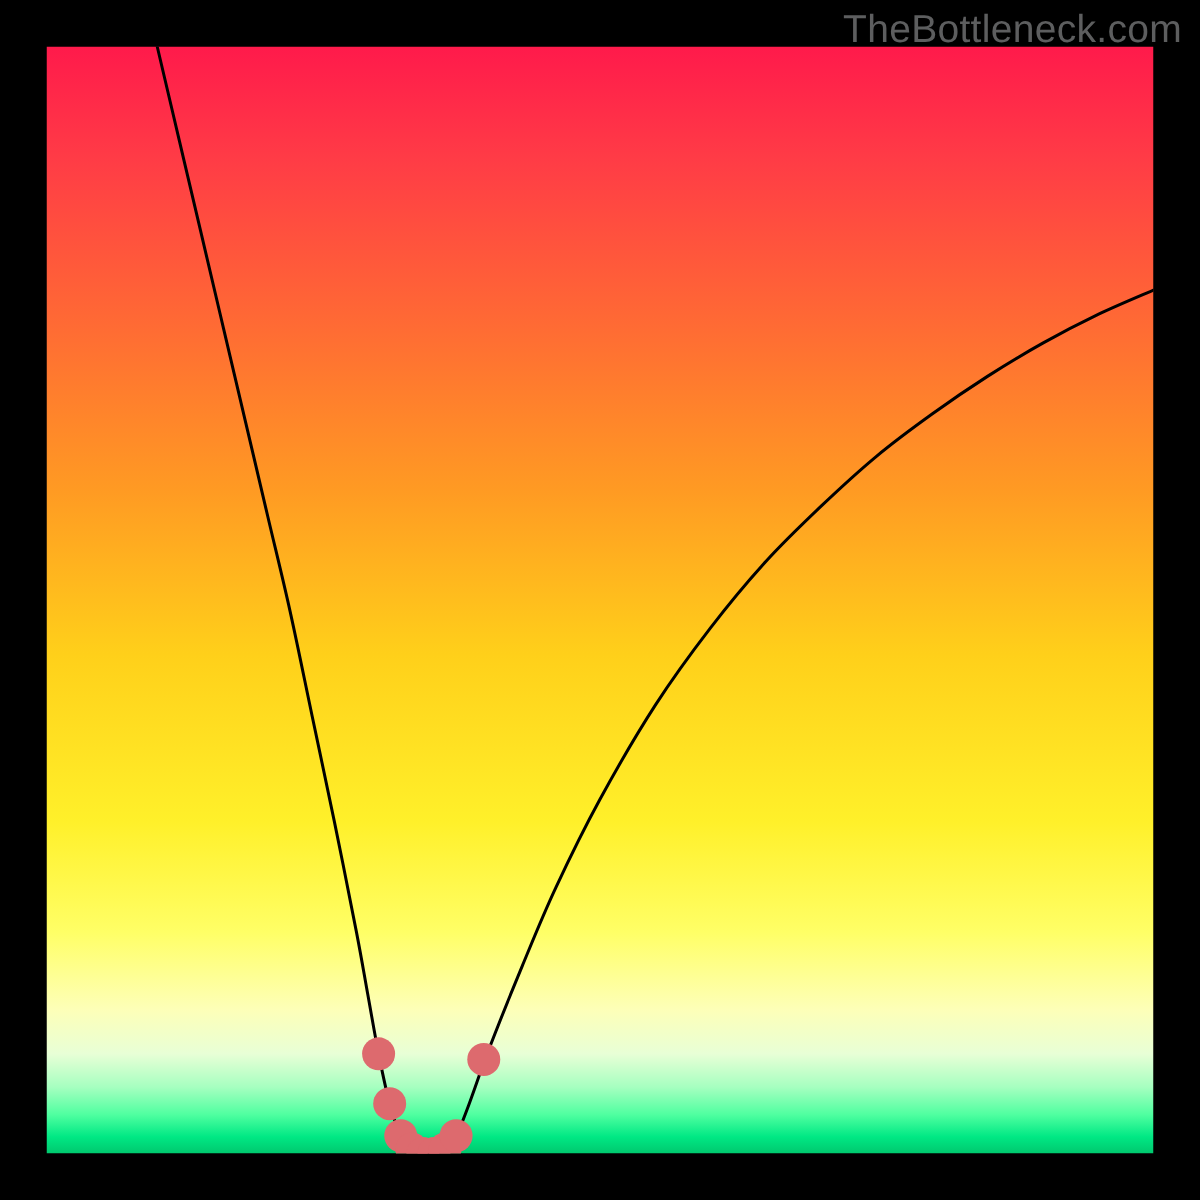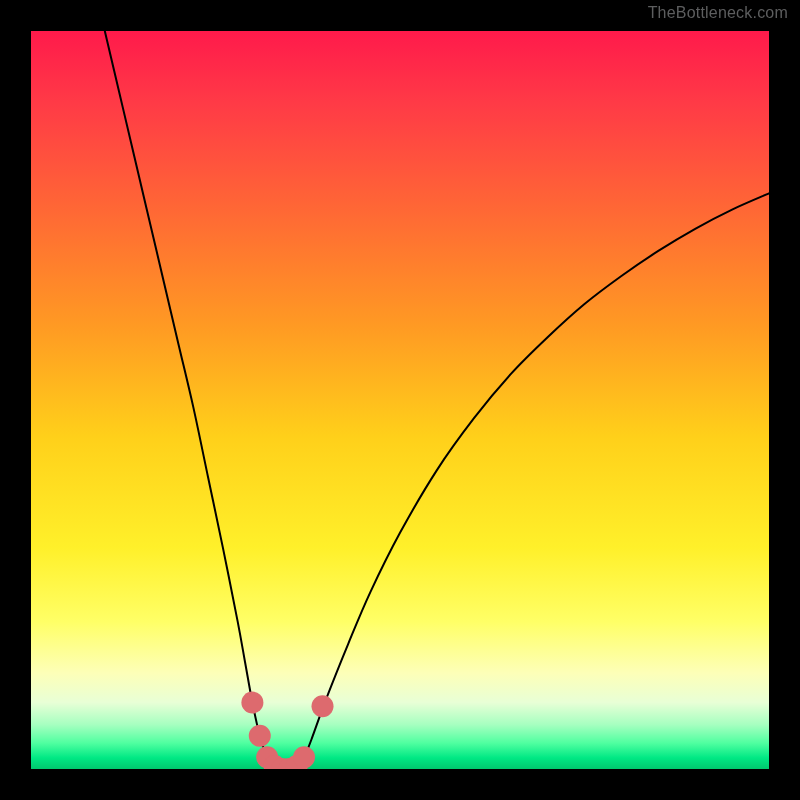--- a/index.html
+++ b/index.html
@@ -24,21 +24,21 @@
     top: 31px;
     left: 31px;
     width: 738px;
     height: 738px;
   }
   .watermark {
     position: absolute;
     top: 4px;
     right: 12px;
     color: #5d5e5f;
-    font-size: 16px;
+    font-size: 26px;
     letter-spacing: 0.2px;
     font-weight: 500;
   }
 </style>
 </head>
 <body>
 
 <div class="frame">
   <div class="watermark">TheBottleneck.com</div>
   <svg class="plot" viewBox="0 0 738 738" preserveAspectRatio="none">

